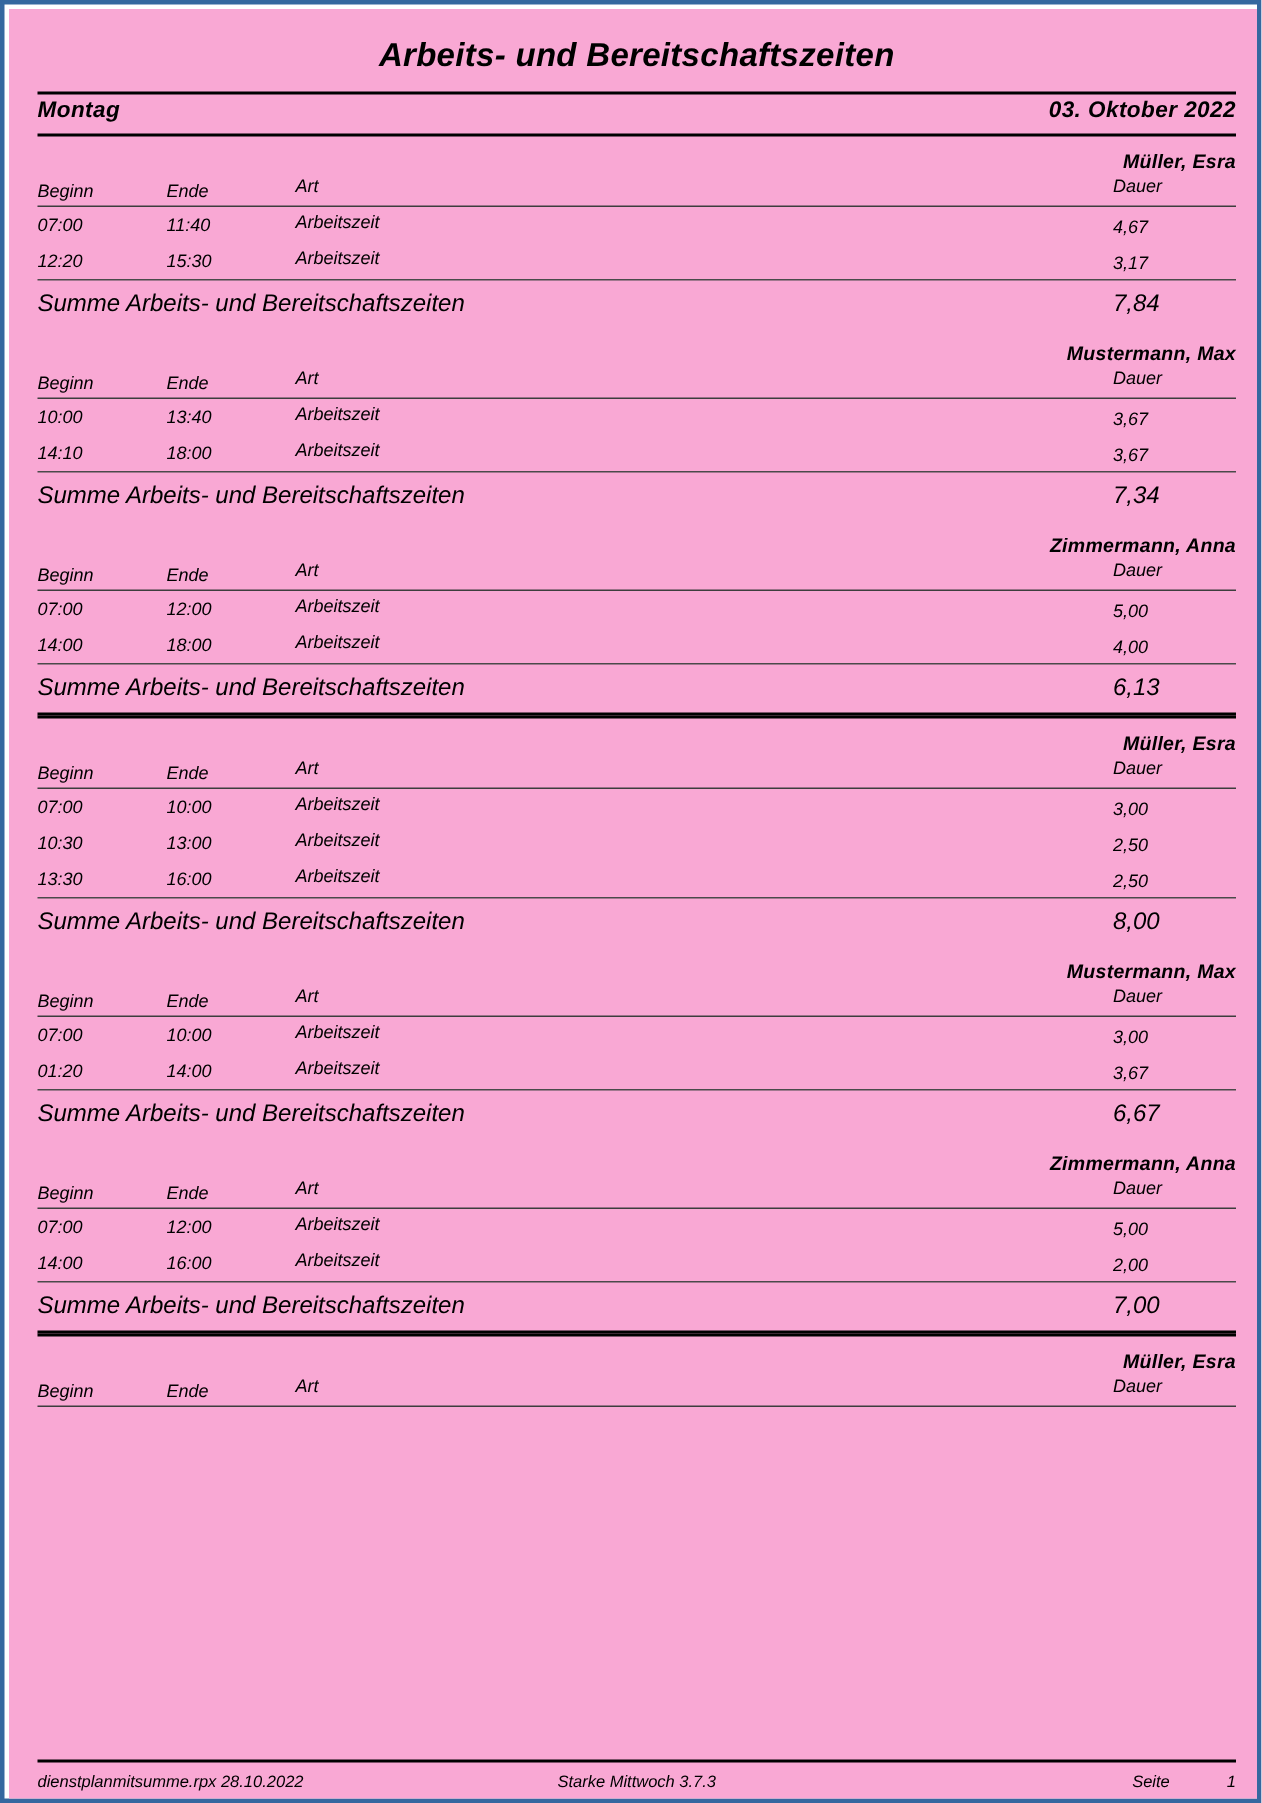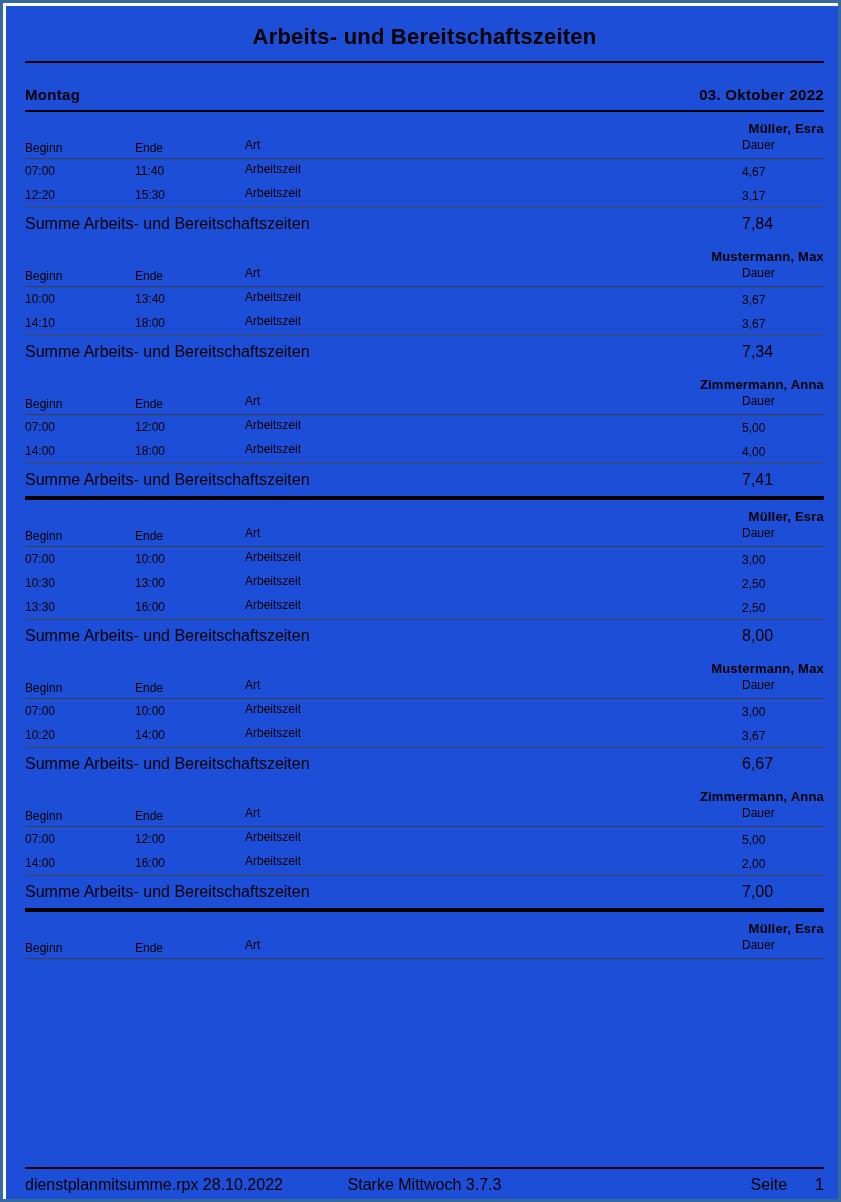--- a/index.html
+++ b/index.html
@@ -21,23 +21,24 @@
     position: relative;
     overflow: hidden;
   }
 
   .page {
     position: absolute;
     left: 3px;
     top: 3px;
     width: 835px;
     height: 1196px;
-    background: #1d4ed8;
+    background: #f9a8d4;
     box-sizing: border-box;
     overflow: hidden;
+    font-style: italic;
   }
 
   .content {
     padding: 0 17px 0 19px;
   }
 
   
   .doc-title {
     text-align: center;
     font-size: 22px;
@@ -70,21 +71,21 @@
   }
 
   
   .day-header {
     display: flex;
     justify-content: space-between;
     align-items: baseline;
     font-size: 15px;
     font-weight: bold;
     color: #000000;
-    padding: 23px 0 7px 0;
+    padding: 2px 0 7px 0;
     letter-spacing: 0.3px;
   }
   .day-name { white-space: nowrap; }
   .day-date { white-space: nowrap; }
 
   
   .person-block { padding-top: 4px; }
 
   .person-name {
     font-size: 13px;
@@ -94,21 +95,20 @@
     letter-spacing: 0.2px;
     text-align: right;
   }
 
   
   .row {
     display: flex;
     align-items: center;
     font-size: 12px;
     color: #000000;
-    gap: 24px;
   }
   .c-beginn { width: 86px; flex: 0 0 86px; }
   .c-ende   { width: 86px; flex: 0 0 86px; }
   .c-art    { flex: 1 1 auto; }
   .c-dauer  { width: 82px; flex: 0 0 82px; text-align: left; }
 
   .col-head {
     padding: 2px 0 3px 0;
   }
   .col-head .c-art,
@@ -141,31 +141,31 @@
   
   .footer-wrap {
     position: absolute;
     left: 19px;
     right: 17px;
     bottom: 8px;
   }
   .footer-row {
     display: flex;
     align-items: flex-end;
-    font-size: 16px;
+    font-size: 11px;
     color: #000000;
     padding-top: 7px;
   }
   .f-left { flex: 0 0 33%; text-align: left; }
   .f-center { flex: 0 0 34%; text-align: center; }
   .f-right {
     flex: 0 0 33%;
     display: flex;
     justify-content: flex-end;
-    gap: 28px;
+    gap: 38px;
   }
 </style>
 </head>
 <body>
 
 <div class="viewport">
   <div class="page">
 
     <div class="content">
 
@@ -249,21 +249,21 @@
             </div>
             <div class="row data-row">
               <div class="c-beginn">14:00</div>
               <div class="c-ende">18:00</div>
               <div class="c-art">Arbeitszeit</div>
               <div class="c-dauer">4,00</div>
             </div>
             <hr class="rule-med">
             <div class="sum-row">
               <div class="sum-label">Summe Arbeits- und Bereitschaftszeiten</div>
-              <div class="sum-value">7,41</div>
+              <div class="sum-value">6,13</div>
             </div>
           </div>
           <hr class="rule-heavy">
           <hr class="rule-heavy">
           <div class="person-block">
             <div class="person-name">Müller, Esra</div>
             <div class="row col-head">
               <div class="c-beginn">Beginn</div>
               <div class="c-ende">Ende</div>
               <div class="c-art">Art</div>
@@ -303,21 +303,21 @@
               <div class="c-dauer">Dauer</div>
             </div>
             <hr class="rule-thin">
             <div class="row data-row">
               <div class="c-beginn">07:00</div>
               <div class="c-ende">10:00</div>
               <div class="c-art">Arbeitszeit</div>
               <div class="c-dauer">3,00</div>
             </div>
             <div class="row data-row">
-              <div class="c-beginn">10:20</div>
+              <div class="c-beginn">01:20</div>
               <div class="c-ende">14:00</div>
               <div class="c-art">Arbeitszeit</div>
               <div class="c-dauer">3,67</div>
             </div>
             <hr class="rule-med">
             <div class="sum-row">
               <div class="sum-label">Summe Arbeits- und Bereitschaftszeiten</div>
               <div class="sum-value">6,67</div>
             </div>
           </div>

